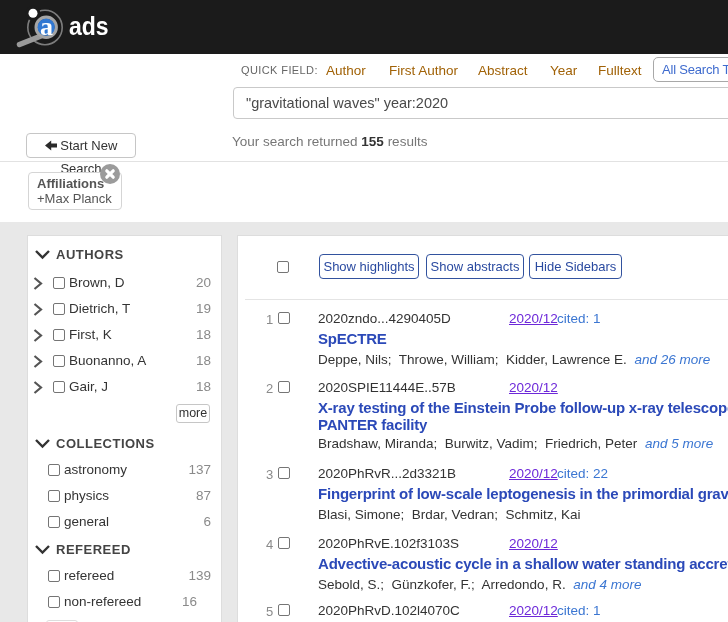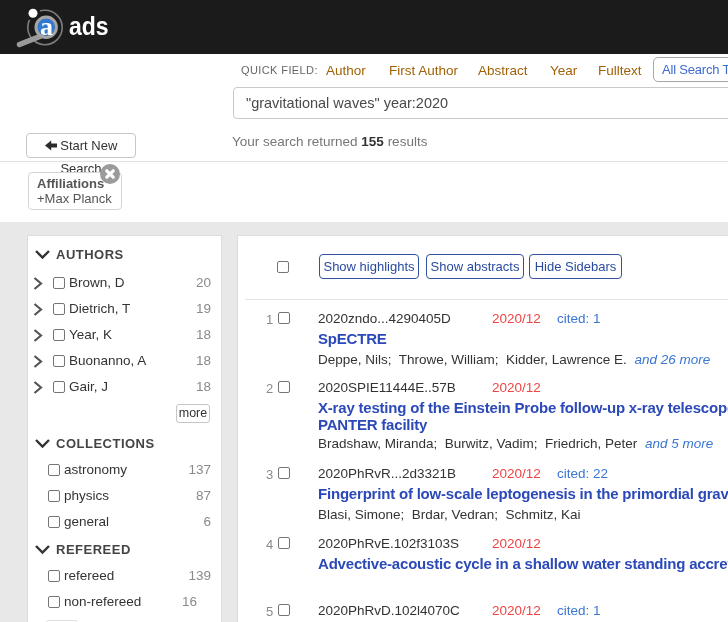--- a/index.html
+++ b/index.html
@@ -47,21 +47,21 @@
 #morebtn { position:absolute; left:148px; top:168px; width:34px; height:19px; border:1px solid #c6c6c6; border-radius:3px; background:#fff; font-size:12.5px; color:#333; text-align:center; line-height:17px; }
 
 
 #rcb { position:absolute; left:39px; top:25px; width:12px; height:12px; border:1px solid #757575; border-radius:2px; background:#fff; }
 .bbtn { position:absolute; top:18px; height:25px; border:1px solid #32529e; border-radius:4px; background:#fff; color:#2a4aa0; font-size:13px; line-height:23px; text-align:center; }
 #hr2 { position:absolute; left:7px; top:63px; width:553px; height:1px; background:#e4e4e4; }
 
 .rnum { position:absolute; left:28px; font-size:13px; color:#8a8a8a; }
 .rcb { position:absolute; left:40px; width:12px; height:12px; border:1px solid #757575; border-radius:2px; background:#fff; }
 .bib { position:absolute; left:80px; font-size:13.5px; color:#333; }
-.date { position:absolute; left:254px; font-size:13.5px; color:#ef4444; }
+.date { position:absolute; left:271px; font-size:13.5px; color:#6d28d9;text-decoration:underline; }
 .cited { position:absolute; left:319px; font-size:13.5px; color:#3b76d2; }
 .rtitle { position:absolute; left:80px; font-size:15px; font-weight:bold; color:#2b49b8; white-space:nowrap; letter-spacing:-0.2px; }
 .rauth { position:absolute; left:80px; font-size:13.5px; color:#333; white-space:nowrap; }
 .rauth i { color:#3b76d2; }
 </style>
 </head>
 <body>
 <div id="page">
   <div id="hdr">
     <svg width="60" height="54" viewBox="0 0 60 54" style="position:absolute;left:10px;top:0;">
@@ -119,21 +119,21 @@
         <polyline points="2.5,2 9,7.5 2.5,13" fill="none" stroke="#555" stroke-width="2.2"></polyline>
       </svg>
     <span class="cb" style="left:25px;top:67px;"></span>
     <span class="slbl" style="left:41px;top:65px;">Dietrich, T</span>
     <span class="scnt" style="right:10px;top:65px;">19</span>
 
     <svg class="chevright" style="left:4px;top:92px;" width="11" height="15" viewBox="0 0 11 15">
         <polyline points="2.5,2 9,7.5 2.5,13" fill="none" stroke="#555" stroke-width="2.2"></polyline>
       </svg>
     <span class="cb" style="left:25px;top:93px;"></span>
-    <span class="slbl" style="left:41px;top:91px;">Year, K</span>
+    <span class="slbl" style="left:41px;top:91px;">First, K</span>
     <span class="scnt" style="right:10px;top:91px;">18</span>
 
     <svg class="chevright" style="left:4px;top:118px;" width="11" height="15" viewBox="0 0 11 15">
         <polyline points="2.5,2 9,7.5 2.5,13" fill="none" stroke="#555" stroke-width="2.2"></polyline>
       </svg>
     <span class="cb" style="left:25px;top:119px;"></span>
     <span class="slbl" style="left:41px;top:117px;">Buonanno, A</span>
     <span class="scnt" style="right:10px;top:117px;">18</span>
 
     <svg class="chevright" style="left:4px;top:144px;" width="11" height="15" viewBox="0 0 11 15">
@@ -206,20 +206,21 @@
     <span class="date" style="top:230px;">2020/12</span>
     <span class="cited" style="top:230px;">cited: 22</span>
     <div class="rtitle" style="top:249px;">Fingerprint of low-scale leptogenesis in the primordial gravitational</div>
     <div class="rauth" style="top:271px;">Blasi, Simone;&nbsp; Brdar, Vedran;&nbsp; Schmitz, Kai</div>
 
     <span class="rnum" style="top:301px;">4</span>
       <span class="rcb" style="top:301px;"></span>
     <span class="bib" style="top:300px;">2020PhRvE.102f3103S</span>
     <span class="date" style="top:300px;">2020/12</span>
     <div class="rtitle" style="top:319px;">Advective-acoustic cycle in a shallow water standing accretion</div>
+    <div class="rauth" style="top:341px;">Sebold, S.;&nbsp; Günzkofer, F.;&nbsp; Arredondo, R. &nbsp;<i>and 4 more</i></div>
 
     <span class="rnum" style="top:368px;">5</span>
       <span class="rcb" style="top:368px;"></span>
     <span class="bib" style="top:367px;">2020PhRvD.102l4070C</span>
     <span class="date" style="top:367px;">2020/12</span>
     <span class="cited" style="top:367px;">cited: 1</span>
   </div>
 </div>
 
 </body></html>

